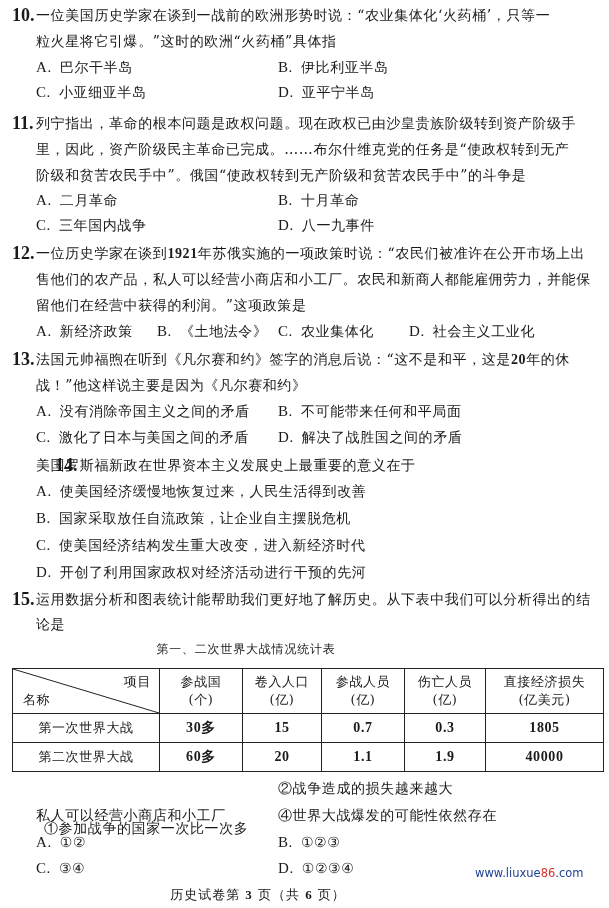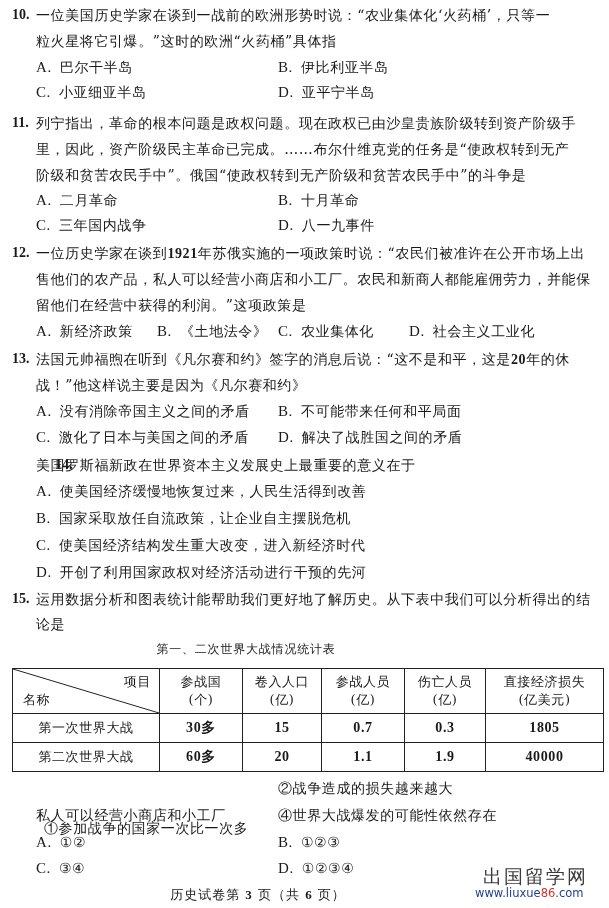--- a/index.html
+++ b/index.html
@@ -2,21 +2,21 @@
 <html><head>
 <meta charset="utf-8">
 <style>
   html, body { margin: 0; padding: 0; background: #ffffff; }
   body {
     width: 609px; height: 908px; position: relative; overflow: hidden;
     font-family: "DejaVu Serif", "Liberation Serif", serif;
     color: #1a1a1a; font-size: 14px;
   }
   .line { position: absolute; white-space: nowrap; font-size: 14px; line-height: 18px; letter-spacing: 0.6px; }
-  .qnum { position: absolute; font-weight: bold; font-size: 14px; line-height: 18px; font-family: "Liberation Serif", "DejaVu Serif", serif; }
+  .qnum { position: absolute; font-weight: bold; font-size: 18px; line-height: 18px; font-family: "Liberation Serif", "DejaVu Serif", serif; }
   .opt { position: absolute; white-space: nowrap; font-size: 14px; line-height: 18px; letter-spacing: 0.6px; }
   .opt .lab { font-family: "Liberation Serif", serif; font-size: 15px; margin-right: 8px; }
   .num { font-family: "Liberation Serif", serif; font-weight: bold; }
   .title { position: absolute; left: 0; width: 492px; text-align: center; top: 641px; font-size: 12px; letter-spacing: 0.8px; }
   table.stat {
     position: absolute; left: 12px; top: 668px; border-collapse: collapse;
     font-size: 13px; letter-spacing: 0.6px;
   }
   table.stat td { border: 1.2px solid #222; text-align: center; padding: 0; }
   table.stat .hrow td { height: 44px; line-height: 18px; }
@@ -159,15 +159,14 @@
 
 <div class="footer">
   <span>历史试卷第</span>
   <span class="num">3</span>
   <span>页（共</span>
   <span class="num">6</span>
   <span>页）</span>
 </div>
 
 <div class="wm">
-  <div class="cn">出国留学网</div>
   <div class="url"><span>www.liuxue</span><span class="red">86</span><span>.com</span></div>
 </div>
 
 </body></html>

